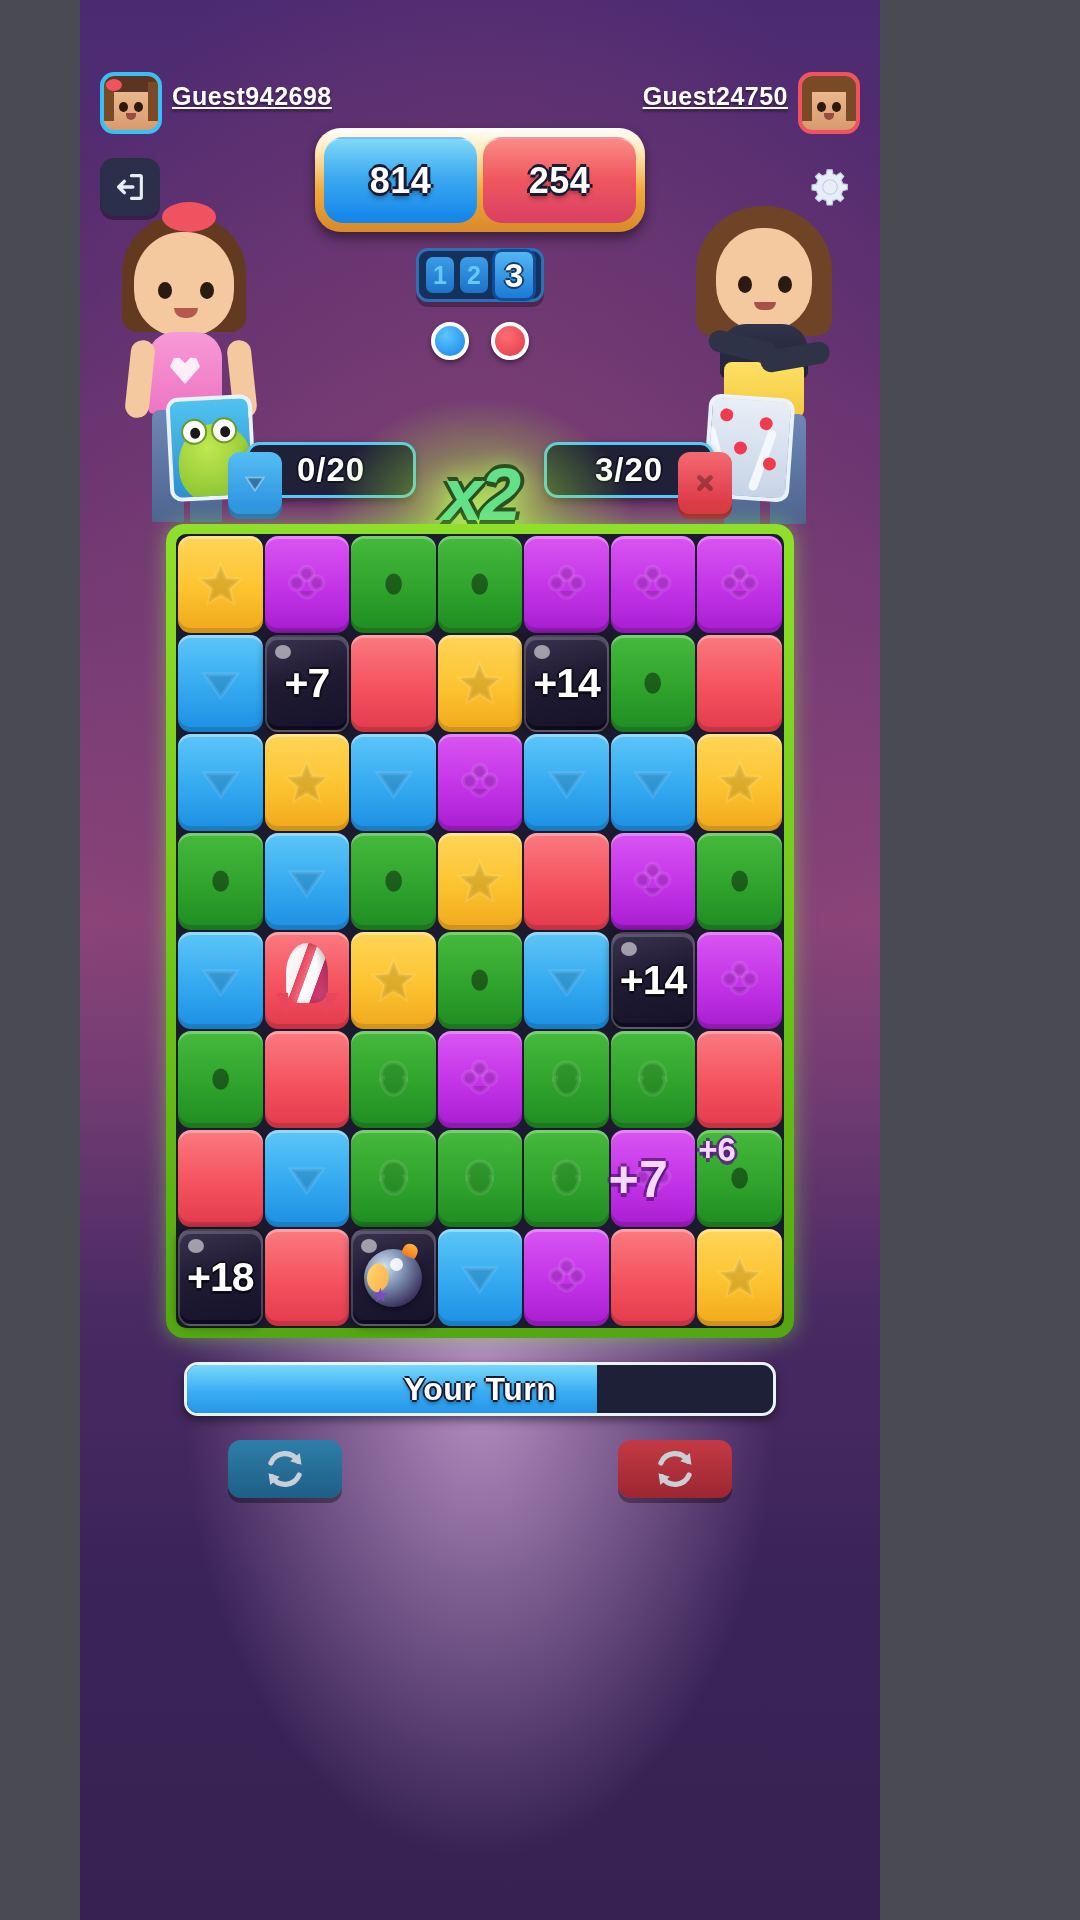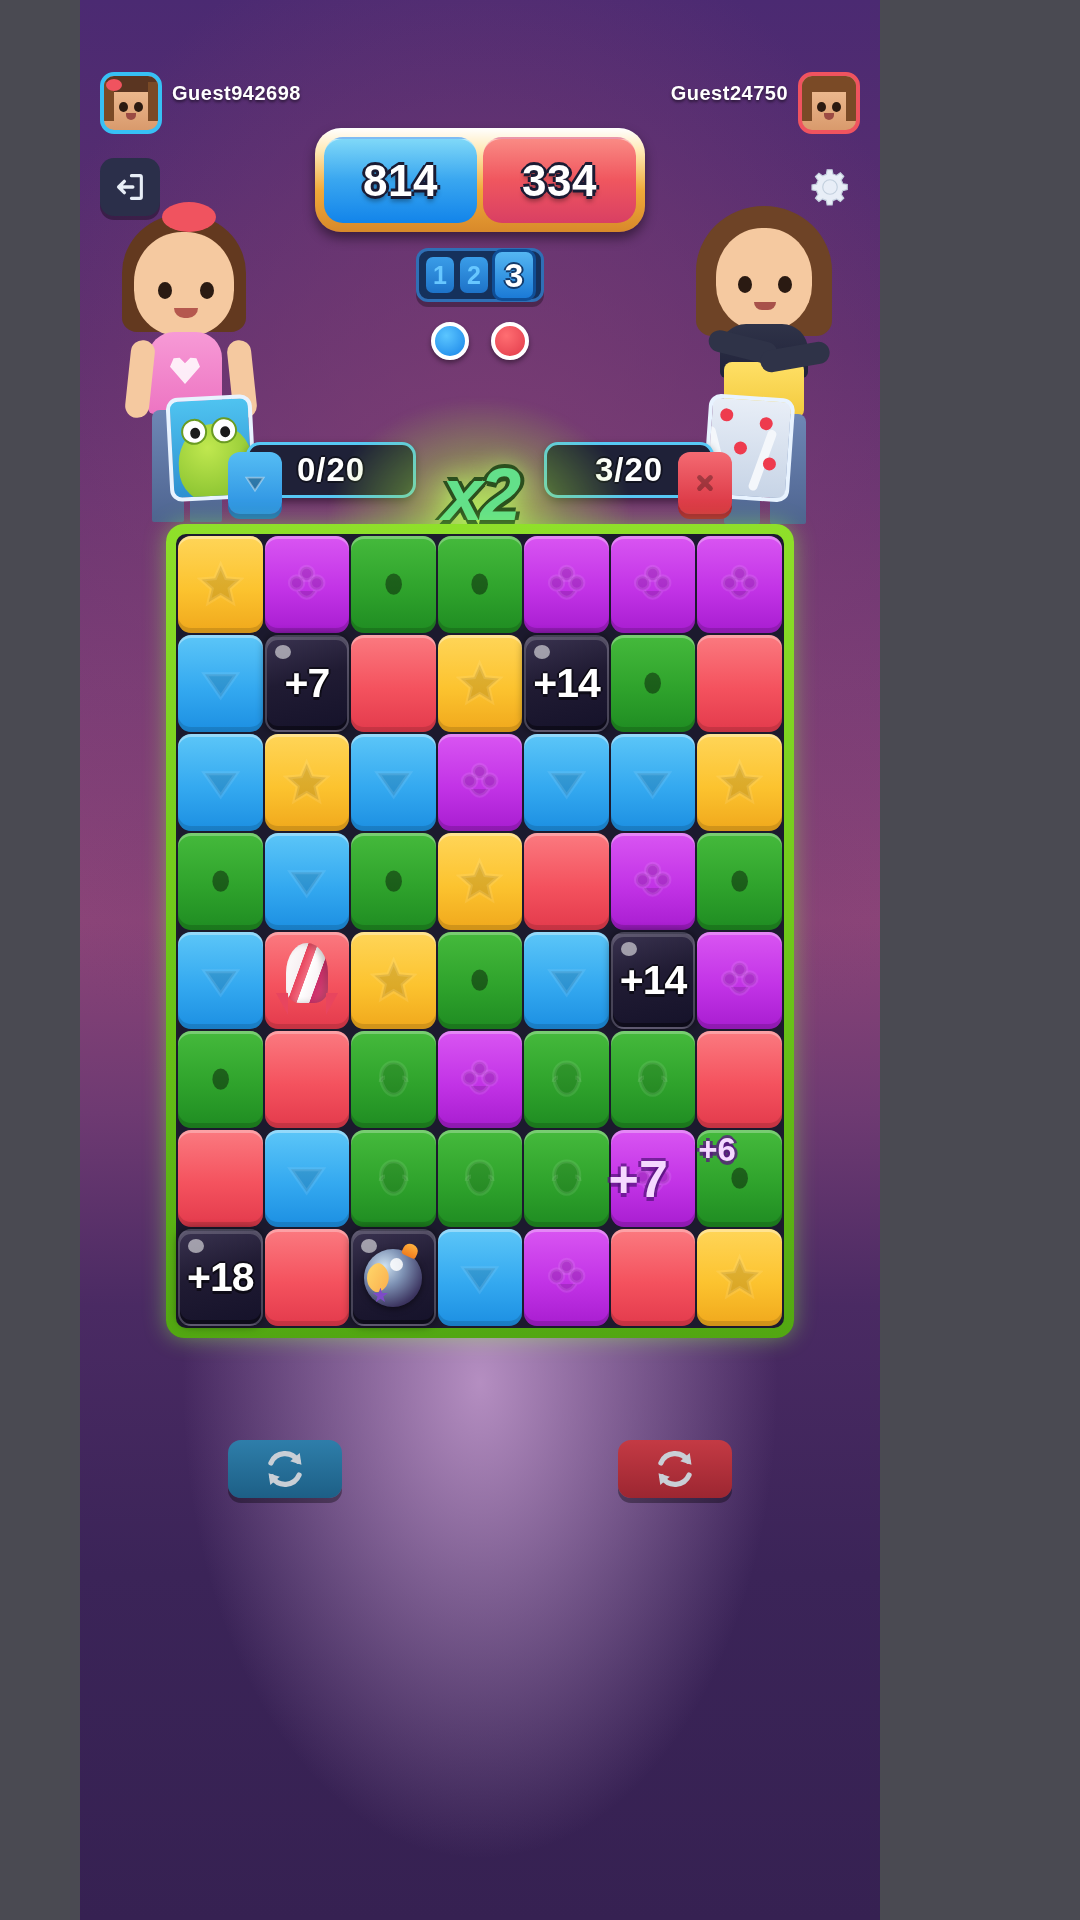--- a/index.html
+++ b/index.html
@@ -35,22 +35,22 @@
   .av-hair.brown2 { background:#7a4a26; }
   .av-side-l,.av-side-r{ position:absolute; top:12%; width:18%; height:72%; background:#5a3521;}
   .av-side-l{left:0;} .av-side-r{right:0;}
   .av-hair2 .av-side-l,.av-hair2 .av-side-r{background:#7a4a26;}
   .av-eye { position:absolute; top:48%; width:9px; height:10px; border-radius:50%; background:#2b1a10;}
   .av-eye.l{left:28%;} .av-eye.r{right:28%;}
   .av-mouth{position:absolute;left:40%;top:68%;width:20%;height:7px;border-radius:0 0 9px 9px;background:#9b4a43;}
   .av-bow{position:absolute;left:4%;top:6%;width:16px;height:12px;border-radius:50%;background:#f0535f;}
 
   .pname {
-    position:absolute; color:#ffffff; font-size:20px; font-weight:bold;
-    letter-spacing:.5px; text-shadow:0 2px 3px rgba(0,0,0,.55);
+    position:absolute; color:#ffffff; font-size:25px; font-weight:bold;
+    letter-spacing:.5px; text-shadow:0 2px 3px rgba(0,0,0,.55);text-decoration:underline;
   }
 
   .sq-btn {
     position:absolute; width:60px; height:58px; border-radius:14px;
     background:#2b2f4a; box-shadow:0 4px 0 rgba(0,0,0,.35);
     display:flex; align-items:center; justify-content:center;
   }
   .sq-btn svg { width:34px; height:34px; }
 
   
@@ -61,21 +61,21 @@
     padding:9px; box-shadow:0 6px 12px rgba(0,0,0,.45);
     display:flex; gap:6px;
   }
   .score-half {
     flex:1; border-radius:19px; display:flex; align-items:center; justify-content:center;
     border-top:2px solid rgba(255,255,255,.45);
   }
   .score-half.blue { background:linear-gradient(180deg,#7fd8f8 0%,#3aa7f0 48%,#1284ea 100%); }
   .score-half.red  { background:linear-gradient(180deg,#fa8a84 0%,#f0575f 48%,#d93f63 100%); }
   .score-half span {
-    color:#fff; font-size:44px; font-weight:bold; letter-spacing:.5px;
+    color:#fff; font-size:36px; font-weight:bold; letter-spacing:.5px;
     text-shadow:-3px 0 0 #1a1b33, 3px 0 0 #1a1b33, 0 -3px 0 #1a1b33, 0 3px 0 #1a1b33, 0 5px 5px rgba(0,0,0,.4);
   }
 
   
   .moves {
     position:absolute; left:50%; transform:translateX(-50%); top:248px;
     height:54px; border-radius:12px; background:#15315c;
     border:3px solid #2f6fb5; display:flex; align-items:center;
     padding:0 7px; gap:6px; box-shadow:0 5px 0 rgba(0,0,0,.3);
   }
@@ -284,21 +284,21 @@
     <svg viewBox="0 0 24 24" style="width:46px;height:46px;">
       <path d="M12 8.2A3.8 3.8 0 1 0 12 15.8 3.8 3.8 0 0 0 12 8.2zm9 5.1v-2.6l-2.4-.4a6.9 6.9 0 0 0-.8-1.9l1.4-2-1.8-1.8-2 1.4a6.9 6.9 0 0 0-1.9-.8L13.1 3h-2.6l-.4 2.4c-.67.18-1.3.45-1.9.8l-2-1.4L4.4 6.6l1.4 2c-.35.6-.62 1.23-.8 1.9L2.6 10.9v2.6l2.4.4c.18.67.45 1.3.8 1.9l-1.4 2 1.8 1.8 2-1.4c.6.35 1.23.62 1.9.8l.4 2.4h2.6l.4-2.4c.67-.18 1.3-.45 1.9-.8l2 1.4 1.8-1.8-1.4-2c.35-.6.62-1.23.8-1.9z" fill="#e8eef7" stroke="#c3d0de" stroke-width=".6"></path>
     </svg>
   </div>
 
   <div class="score-plate">
     <div class="score-half blue">
       <span>814</span>
     </div>
     <div class="score-half red">
-      <span>334</span>
+      <span>254</span>
     </div>
   </div>
 
   <div class="moves">
     <div class="pip">1</div>
     <div class="pip">2</div>
     <div class="pip active">3</div>
   </div>
 
   <div class="turn-dots">
@@ -681,20 +681,24 @@
         <div class="tile yellow">
           <svg viewBox="0 0 24 24" class="glyph">
             <polygon points="12,2.5 14.8,9 21.8,9.6 16.5,14.3 18.1,21.2 12,17.5 5.9,21.2 7.5,14.3 2.2,9.6 9.2,9"></polygon>
           </svg>
         </div>
       </div>
   <div class="float-num" style="left: 442.571px; top: 624.5px;">+7</div>
       <div class="float-num small" style="left: 532.286px; top: 606.5px;">+6</div>
     </div>
 
+  <div id="turn-bar">
+    <div id="turn-fill" style="width: 70%;"></div>
+    <div id="turn-label">Your Turn</div>
+  </div>
 
   <div class="rbtn blue">
     <svg viewBox="0 0 24 24">
       <path d="M5.5 9.2A7 7 0 0 1 18 8.4" fill="none" stroke="#c9cfd6" stroke-width="2.4" stroke-linecap="round"></path>
       <path d="M18.5 14.8A7 7 0 0 1 6 15.6" fill="none" stroke="#c9cfd6" stroke-width="2.4" stroke-linecap="round"></path>
       <polygon points="18.8,4.6 19.6,10 14.4,8.4" fill="#c9cfd6"></polygon>
       <polygon points="5.2,19.4 4.4,14 9.6,15.6" fill="#c9cfd6"></polygon>
     </svg>
   </div>
   <div class="rbtn red">

